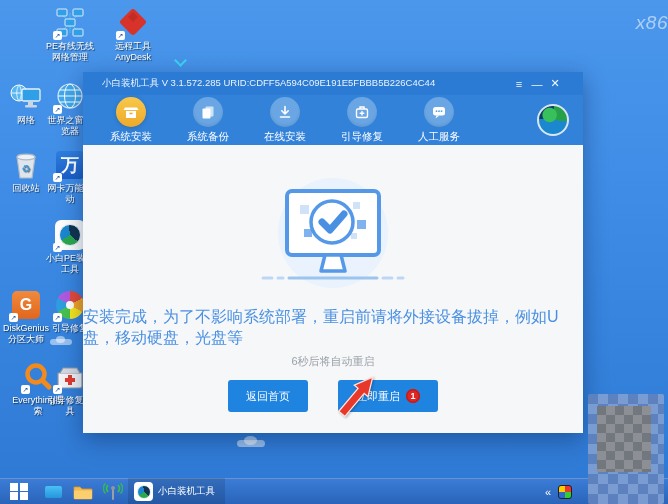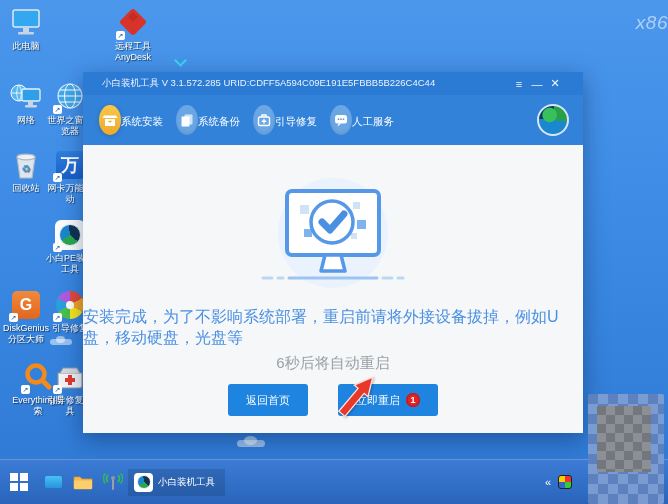--- a/index.html
+++ b/index.html
@@ -45,51 +45,51 @@
 
   
   .win { position:absolute; left:83px; top:72px; width:500px; height:361px; z-index:20;
     box-shadow:0 6px 22px rgba(0,25,70,.4); }
   .titlebar { height:23px; background:#2b7ad4; display:flex; align-items:center;
     color:#eaf3ff; font-size:9.5px; padding:0 19px; }
   .titlebar .t { flex:1; white-space:nowrap; overflow:hidden; }
   .wbtn { width:18px; text-align:center; color:#fff; font-size:11px; cursor:pointer; opacity:.95; }
 
   .nav { height:50px; background:#3282da; display:flex; align-items:center; padding:0 10px 0 16px; }
-  .tab { width:64px; display:flex; flex-direction:row; align-items:center; margin-right:13px; cursor:pointer; }
+  .tab { width:64px; display:flex; flex-direction:column; align-items:center; margin-right:13px; cursor:pointer; }
   .tab .circ { width:30px; height:30px; border-radius:50%; background:#6aa6e4;
     display:flex; align-items:center; justify-content:center; box-shadow:inset 0 -2px 3px rgba(0,0,0,.08); }
   .tab.active .circ { background:linear-gradient(180deg,#f8c84a,#eea92a); box-shadow:0 1px 4px rgba(60,40,0,.25); }
   .tab .lbl { color:#fff; font-size:10.5px; margin-top:3px; white-space:nowrap; }
   .logo { margin-left:auto; display:flex; align-items:center; gap:6px; padding-right:4px; }
   .logo-orb { width:32px; height:32px; border-radius:50%;
     background:radial-gradient(circle at 38% 32%, #37c05c 0 26%, rgba(0,0,0,0) 30%),
                conic-gradient(from 150deg,#1b87cf 0 35%, #0d3d63 0 60%, #27a04a 0 85%, #1b87cf 0 100%);
     border:2px solid #d8e6f2; }
   .logo-txt { color:#fff; }
   .logo-txt .big { font-size:17px; font-weight:bold; letter-spacing:2px; line-height:1.05; }
   .logo-txt .small { font-size:5.5px; letter-spacing:1.2px; opacity:.85; }
 
   .content { position:relative; height:288px; background:#f6f7f9;
     display:flex; flex-direction:column; align-items:center; }
   .illus { margin-top:30px; }
   .msg { color:#4a90e2; font-size:16px; margin-top:6px; }
-  .countdown { color:#9aa0a8; font-size:15px; margin-top:5px;text-align:center; }
+  .countdown { color:#9aa0a8; font-size:11px; margin-top:5px;text-align:center; }
   .btn-row { display:flex; gap:30px; margin-top:11px; }
   .btn { height:23px; border:none; border-radius:3px; background:#1f83e0; color:#fff;
     font-size:11px; font-family:inherit; padding:16px 18px; cursor:pointer;
     display:flex; align-items:center; justify-content:center; }
   .btn .badge { width:14px; height:14px; margin-left:6px; background:#e02525; border-radius:50%;
     color:#fff; font-size:9px; line-height:14px; text-align:center; font-weight:bold;
     box-shadow:0 0 0 1.5px #c01d1d inset; }
   .arrow-annot { position:absolute; left:235px; top:222px; z-index:30;
     filter:drop-shadow(1px 1px 1px rgba(0,0,0,.25)); }
 
   
-  .taskbar { position:absolute; left:0; bottom:0; width:668px; height:45px; z-index:40;
+  .taskbar { position:absolute; left:0; bottom:0; width:668px; height:26px; z-index:40;
     background:linear-gradient(180deg,#3b7cd6,#2a64ba); border-top:1px solid rgba(255,255,255,.3);
     display:flex; align-items:center; }
   .tb-item { height:27px; display:flex; align-items:center; justify-content:center; cursor:pointer; }
   .start { width:38px; }
   .winlogo { display:grid; grid-template-columns:8px 8px; grid-template-rows:8px 8px; gap:1.5px; }
   .winlogo div { background:#fff; }
   .tb-display { width:30px; }
   .tb-display .scr { width:17px; height:12px; background:linear-gradient(180deg,#49c0f5,#2596dc); border-radius:2px; }
   .tb-folder { width:30px; }
   .tb-net { width:30px; }
@@ -112,31 +112,41 @@
 </style>
 </head>
 <body>
 
 <div class="desktop">
   <div class="os-label">x86</div>
   <div class="cloud cloud1"></div>
   <div class="cloud cloud2"></div>
   <div class="chev-cyan"></div>
 
-  <div class="dicon" style="left:0;top:6px">
-    <div class="ic">
-      <svg width="32" height="30">
-          <rect x="3" y="2" width="26" height="17" rx="2" fill="#33a7ef" stroke="#dfeaf6" stroke-width="1.5"></rect>
-          <rect x="13" y="20" width="6" height="4" fill="#c9d4e2"></rect>
-          <rect x="8" y="24" width="16" height="2.5" rx="1" fill="#c9d4e2"></rect>
-        </svg>
-    </div>
-    <span>此电脑</span>
-  </div>
-
+
+  <div class="dicon" style="left:44px;top:6px">
+    <div class="ic">
+      <svg width="34" height="32">
+          <g stroke="#35c8e8" stroke-width="1">
+            <line x1="9" y1="8" x2="25" y2="24"></line>
+            <line x1="25" y1="8" x2="9" y2="24"></line>
+            <line x1="17" y1="6" x2="17" y2="26"></line>
+          </g>
+          <g fill="#2f9fe8" stroke="#dfeaf6" stroke-width="1">
+            <rect x="4" y="2" width="10" height="7" rx="1"></rect>
+            <rect x="20" y="2" width="10" height="7" rx="1"></rect>
+            <rect x="4" y="22" width="10" height="7" rx="1"></rect>
+            <rect x="20" y="22" width="10" height="7" rx="1"></rect>
+            <rect x="12" y="12" width="10" height="7" rx="1"></rect>
+          </g>
+        </svg>
+      <span class="shortcut"></span>
+    </div>
+    <span>PE有线无线网络管理</span>
+  </div>
 
   <div class="dicon" style="left:107px;top:6px">
     <div class="ic">
       <svg width="32" height="30">
           <g transform="rotate(45 16 14)">
             <rect x="6" y="4" width="20" height="20" rx="3" fill="#d8332b"></rect>
           </g>
           <path d="M16 4 l5 5 -5 5 -5 -5 z" fill="#a8241d" opacity=".45"></path>
         </svg>
       <span class="shortcut"></span>
@@ -260,20 +270,29 @@
       <span class="lbl">系统安装</span>
     </div>
     <div class="tab">
       <div class="circ">
         <svg width="16" height="16">
             <rect x="5.5" y="2.5" width="8" height="10" rx="1" fill="#cfe3f7"></rect>
             <rect x="2.5" y="4.5" width="8" height="10" rx="1" fill="#fff"></rect>
           </svg>
       </div>
       <span class="lbl">系统备份</span>
+    </div>
+    <div class="tab">
+      <div class="circ">
+        <svg width="16" height="16">
+            <path d="M8 2.5v7M4.8 6.8 8 10 11.2 6.8" stroke="#fff" stroke-width="1.6" fill="none" stroke-linecap="round" stroke-linejoin="round"></path>
+            <path d="M3.5 13h9" stroke="#fff" stroke-width="1.6" stroke-linecap="round"></path>
+          </svg>
+      </div>
+      <span class="lbl">在线安装</span>
     </div>
     <div class="tab">
       <div class="circ">
         <svg width="16" height="16">
             <rect x="2.5" y="5" width="11" height="8.5" rx="1.5" fill="none" stroke="#fff" stroke-width="1.4"></rect>
             <path d="M6 5V3h4v2" stroke="#fff" stroke-width="1.4" fill="none"></path>
             <path d="M8 7.5v3.5M6.2 9.2h3.6" stroke="#fff" stroke-width="1.4" stroke-linecap="round"></path>
           </svg>
       </div>
       <span class="lbl">引导修复</span>

